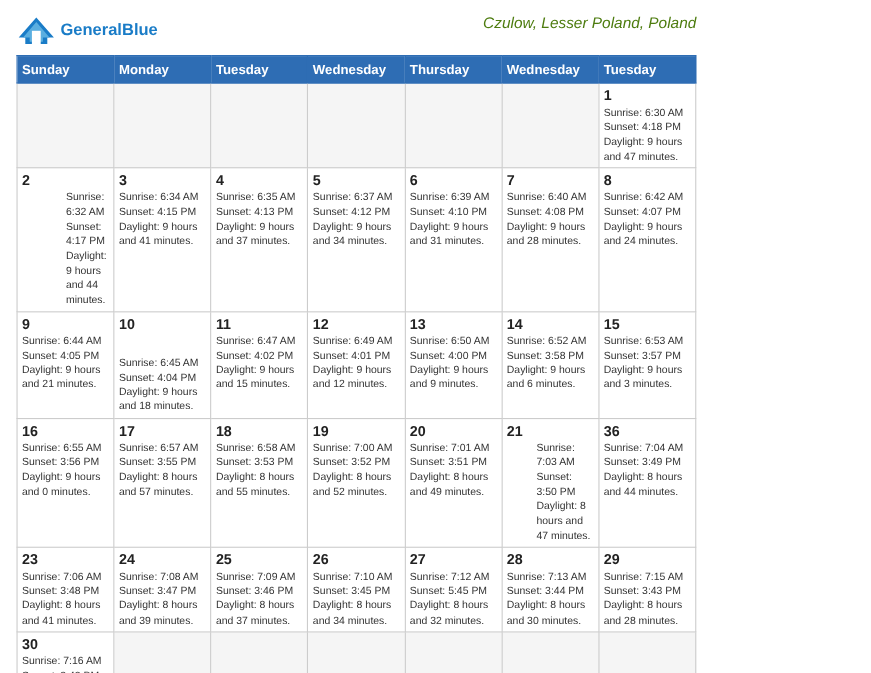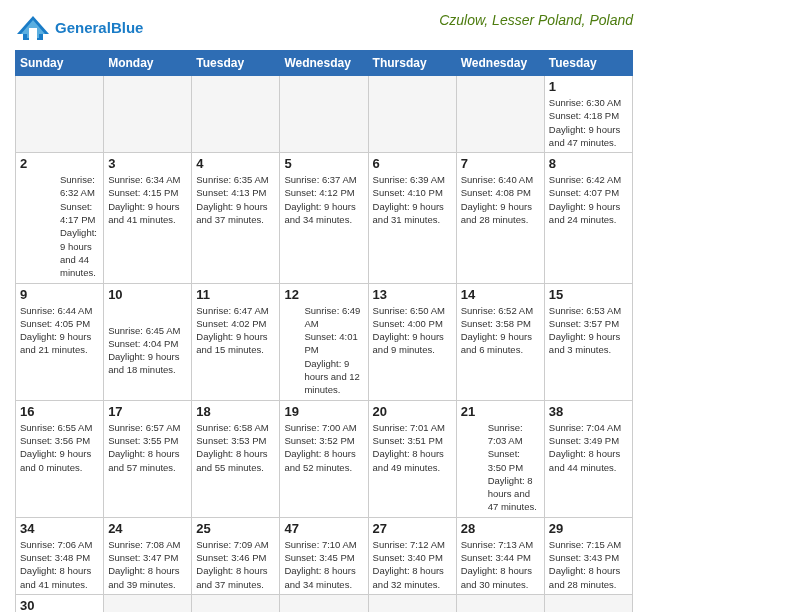--- a/index.html
+++ b/index.html
@@ -206,21 +206,21 @@
 Daylight: 9 hours and 18 minutes.</div>
           </td>
           <td>
             <span class="day-number">11</span>
             <div class="day-info" style="white-space: pre-line;">Sunrise: 6:47 AM
 Sunset: 4:02 PM
 Daylight: 9 hours and 15 minutes.</div>
           </td>
           <td>
             <span class="day-number">12</span>
-            <div class="day-info" style="white-space: pre-line; margin-left: 20px;">Sunrise: 6:49 AM
+            <div class="day-info" style="white-space: pre-line;">Sunrise: 6:49 AM
 Sunset: 4:01 PM
 Daylight: 9 hours and 12 minutes.</div>
           </td>
           <td>
             <span class="day-number">13</span>
             <div class="day-info" style="white-space: pre-line;">Sunrise: 6:50 AM
 Sunset: 4:00 PM
 Daylight: 9 hours and 9 minutes.</div>
           </td>
           <td>
@@ -267,55 +267,55 @@
 Sunset: 3:51 PM
 Daylight: 8 hours and 49 minutes.</div>
           </td>
           <td>
             <span class="day-number">21</span>
             <div class="day-info" style="white-space: pre-line; margin-left: 27px;">Sunrise: 7:03 AM
 Sunset: 3:50 PM
 Daylight: 8 hours and 47 minutes.</div>
           </td>
           <td>
-            <span class="day-number">38</span>
+            <span class="day-number">36</span>
             <div class="day-info" style="white-space: pre-line;">Sunrise: 7:04 AM
 Sunset: 3:49 PM
 Daylight: 8 hours and 44 minutes.</div>
           </td>
         </tr>
         <tr>
           <td>
-            <span class="day-number">34</span>
+            <span class="day-number">23</span>
             <div class="day-info" style="white-space: pre-line;">Sunrise: 7:06 AM
 Sunset: 3:48 PM
 Daylight: 8 hours and 41 minutes.</div>
           </td>
           <td>
             <span class="day-number">24</span>
             <div class="day-info" style="white-space: pre-line;">Sunrise: 7:08 AM
 Sunset: 3:47 PM
 Daylight: 8 hours and 39 minutes.</div>
           </td>
           <td>
             <span class="day-number">25</span>
             <div class="day-info" style="white-space: pre-line;">Sunrise: 7:09 AM
 Sunset: 3:46 PM
 Daylight: 8 hours and 37 minutes.</div>
           </td>
           <td>
-            <span class="day-number">47</span>
+            <span class="day-number">26</span>
             <div class="day-info" style="white-space: pre-line;">Sunrise: 7:10 AM
 Sunset: 3:45 PM
 Daylight: 8 hours and 34 minutes.</div>
           </td>
           <td>
             <span class="day-number">27</span>
             <div class="day-info" style="white-space: pre-line;">Sunrise: 7:12 AM
-Sunset: 3:40 PM
+Sunset: 5:45 PM
 Daylight: 8 hours and 32 minutes.</div>
           </td>
           <td>
             <span class="day-number">28</span>
             <div class="day-info" style="white-space: pre-line;">Sunrise: 7:13 AM
 Sunset: 3:44 PM
 Daylight: 8 hours and 30 minutes.</div>
           </td>
           <td>
             <span class="day-number">29</span>

